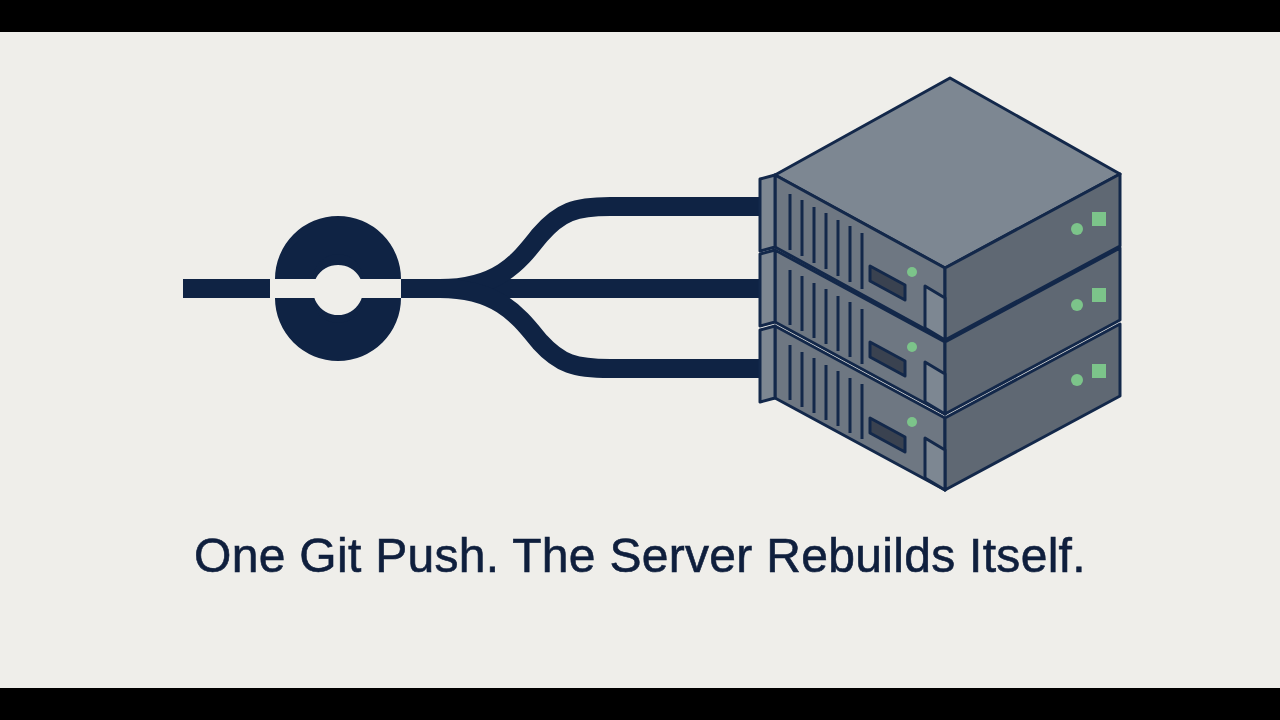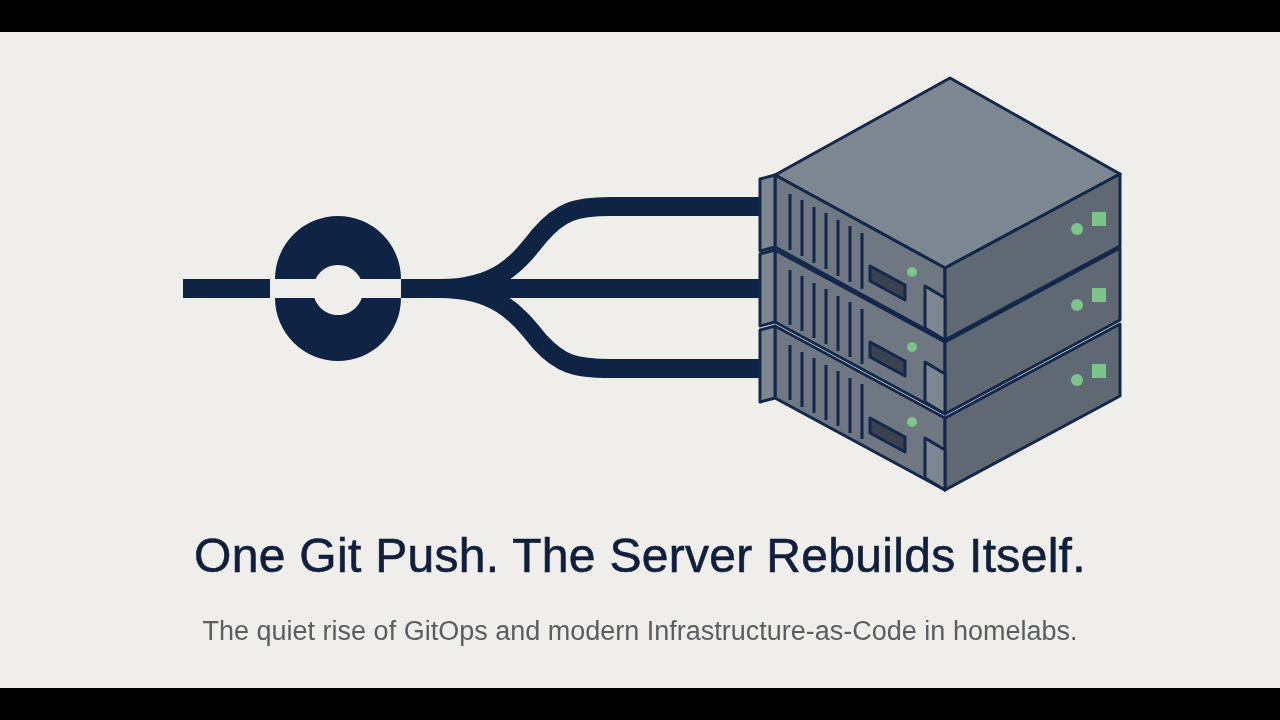--- a/index.html
+++ b/index.html
@@ -88,14 +88,13 @@
         <circle cx="912" cy="272" r="5" fill="#7cc48a" stroke="none"></circle>
         <polygon points="925,286 945,298 945,340 925,328" fill="#7d8792"></polygon>
         <circle cx="1077" cy="229" r="6" fill="#7cc48a" stroke="none"></circle>
         <rect x="1092" y="212" width="14" height="14" fill="#7cc48a" stroke="none"></rect>
         <path d="M760 179 L775 175 L775 247 L760 251 Z" fill="#7d8792"></path>
       </g>
     </g>
   </svg>
 
   <h1 class="title">One Git Push. The Server Rebuilds Itself.</h1>
-  <p class="subtitle">The quiet rise of GitOps and modern Infrastructure-as-Code in homelabs.</p>
 </div>
 
 </body></html>

